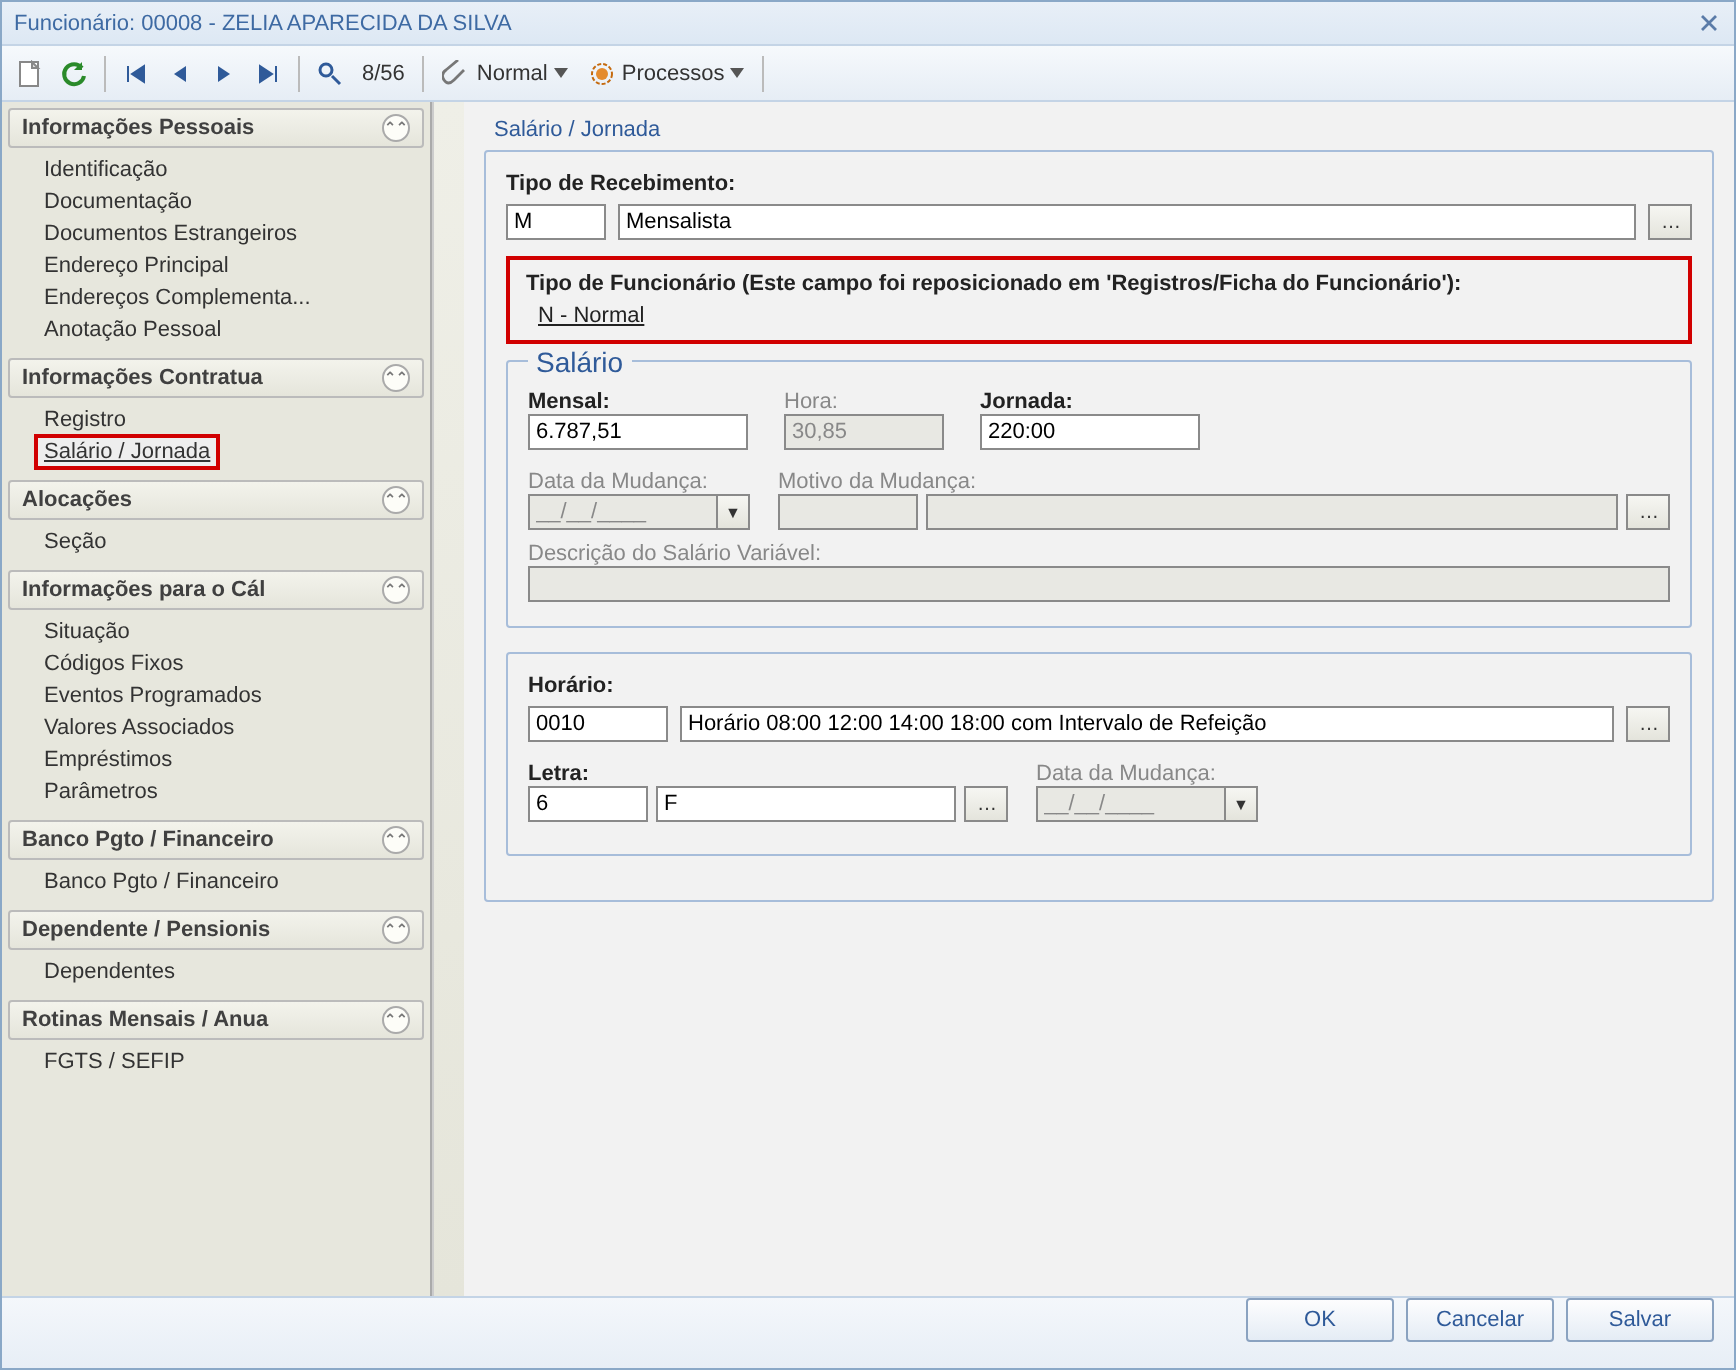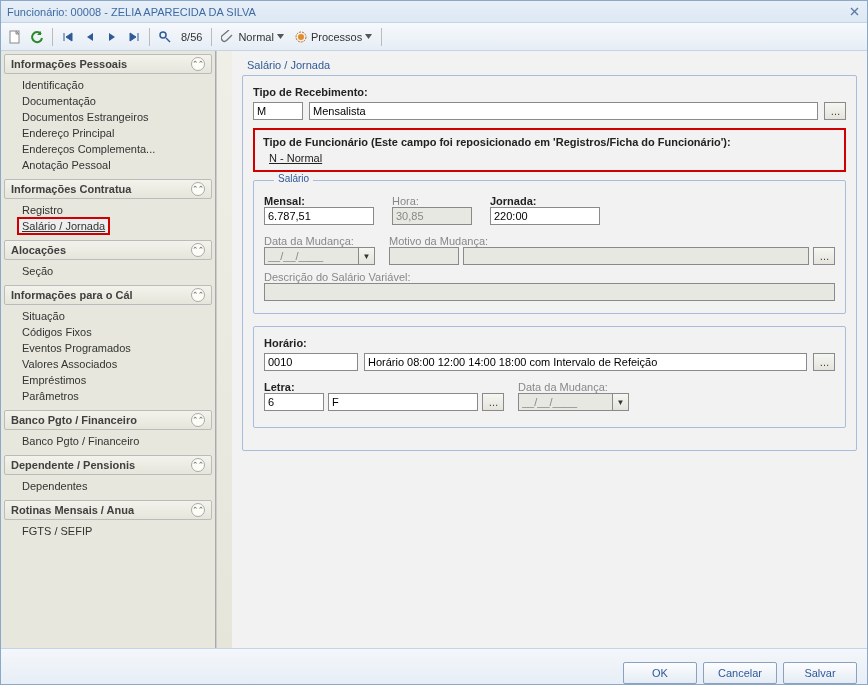--- a/index.html
+++ b/index.html
@@ -128,25 +128,25 @@
 .fieldset {
   border: 1px solid #a7bdda;
   border-radius: 2px;
   margin: 2px 0 10px 0;
   padding: 10px 10px 12px 10px;
   position: relative;
 }
 .fieldset > .legend {
   position: absolute;
   top: -8px;
-  left: 20px;
+  left: 10px;
   background: #f2f2f2;
   padding: 0 4px;
   color: #2f5a99;
-  font-size: 10px;
+  font-size: 14px;
 }
 .row { display: flex; align-items: center; gap: 6px; margin: 4px 0; }
 .lbl-strong { font-weight: bold; color: #222; }
 .lbl-dim { color: #888; }
 input[type=text], .ro-input {
   height: 18px;
   border: 1px solid #8a8a8a;
   background: #fff;
   padding: 0 3px;
   font: inherit;
@@ -180,21 +180,21 @@
 }
 .highlight-box .hl-title { font-weight: bold; color: #222; margin-bottom: 4px; }
 .highlight-box .hl-val { color: #222; padding-left: 6px; text-decoration: underline; }
 .chk { display:flex; align-items:center; gap:6px; margin: 8px 0 2px 0; }
 .chk input { width: 13px; height: 13px; }
 
 .footer {
   height: 36px;
   display: flex;
   justify-content: flex-end;
-  align-items: flex-end;
+  align-items: flex-start;
   padding: 0 10px;
   gap: 6px;
   border-top: 1px solid #c4d4e6;
   background: linear-gradient(#f4f7fb,#e7eef6);
 }
 .footer .fbtn {
   min-width: 74px;
   height: 22px;
   border: 1px solid #8aa2c0;
   border-radius: 2px;
@@ -397,21 +397,21 @@
         </div>
         <div style="margin-top:6px;">
           <div class="lbl-dim">Descrição do Salário Variável:</div>
           <input type="text" class="disabled" style="width: 100%;" readonly="">
         </div>
       </div>
 
       <div class="fieldset" style="margin-top:12px;">
         <div class="lbl-strong">Horário:</div>
         <div class="row">
-          <input type="text" style="width: 94px;" value="0010">
+          <input type="text" style="width: 70px;" value="0010">
           <input type="text" style="flex: 1 1 0%;" value="Horário 08:00 12:00 14:00 18:00 com Intervalo de Refeição">
           <div class="lookup-btn">…</div>
         </div>
         <div class="row" style="margin-top:10px; gap:14px;">
           <div>
             <div class="lbl-strong">Letra:</div>
             <div style="display:flex; gap:4px;">
               <input type="text" style="width: 60px;" value="6">
               <input type="text" style="width: 150px;" value="F">
               <div class="lookup-btn">…</div>

